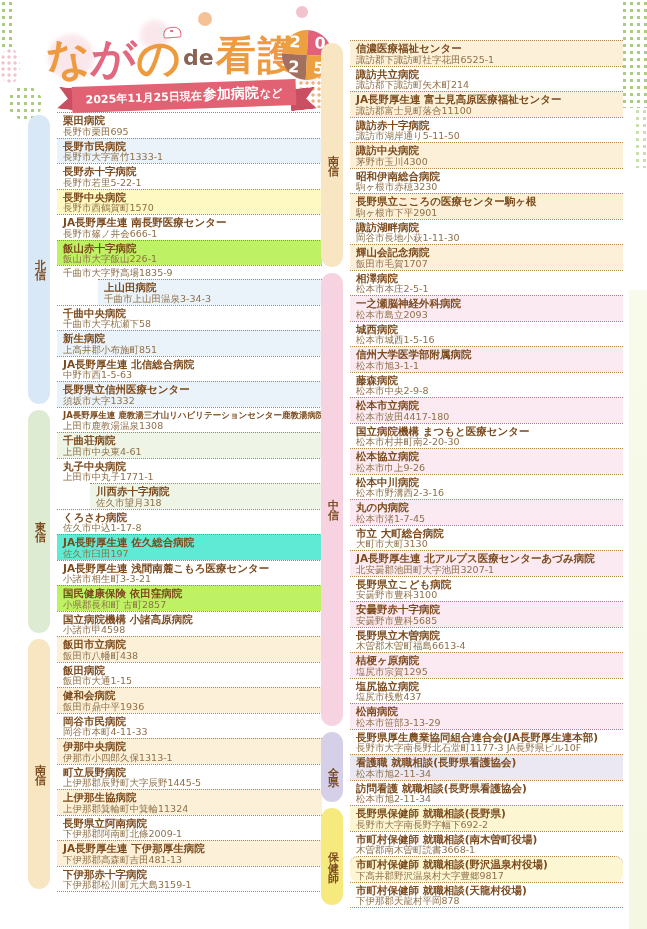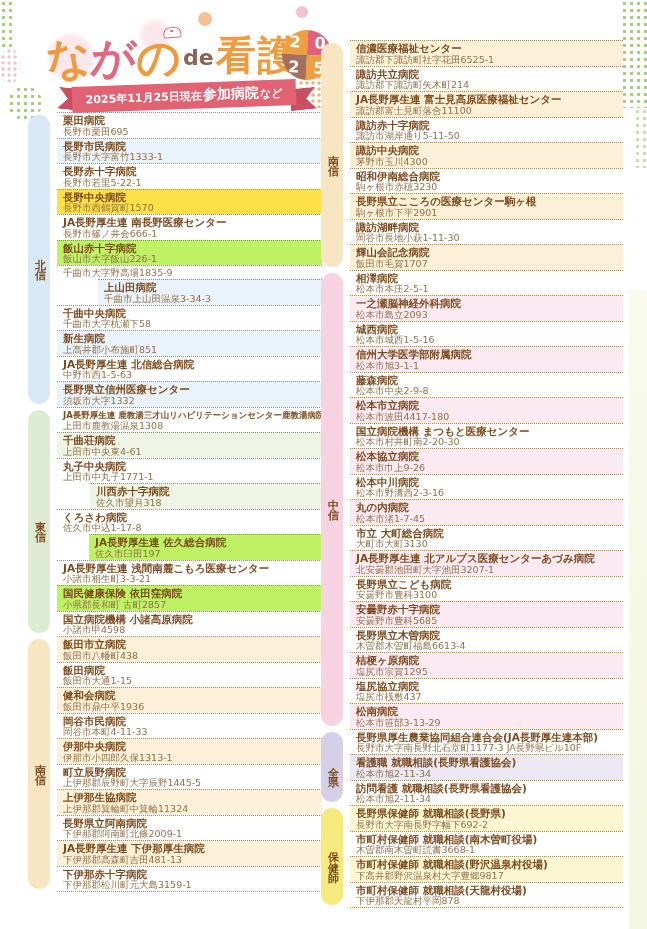--- a/index.html
+++ b/index.html
@@ -97,21 +97,21 @@
             <div class="addr">長野市栗田695</div>
           </div>
           <div class="entry" style="background: rgb(234, 243, 250);">
             <div class="name">長野市民病院</div>
             <div class="addr">長野市大字富竹1333-1</div>
           </div>
           <div class="entry">
             <div class="name">長野赤十字病院</div>
             <div class="addr">長野市若里5-22-1</div>
           </div>
-          <div class="entry" style="background: #fde047;">
+          <div class="entry" style="background: #fef9c3;">
             <div class="name">長野中央病院</div>
             <div class="addr">長野市西鶴賀町1570</div>
           </div>
           <div class="entry">
             <div class="name">JA長野厚生連 南長野医療センター</div>
             <div class="addr">長野市篠ノ井会666-1</div>
           </div>
           <div class="entry" style="background: #bef264; padding-left: 6px;">
             <div class="name">飯山赤十字病院</div>
             <div class="addr">飯山市大字飯山226-1</div>
@@ -159,21 +159,21 @@
             <div class="addr">上田市中丸子1771-1</div>
           </div>
           <div class="entry" style="background: rgb(238, 245, 230); margin-left: 33px;">
             <div class="name">川西赤十字病院</div>
             <div class="addr">佐久市望月318</div>
           </div>
           <div class="entry">
             <div class="name">くろさわ病院</div>
             <div class="addr">佐久市中込1-17-8</div>
           </div>
-          <div class="entry" style="background: #bef264; margin-left: 32px;">
+          <div class="entry" style="background: #5eead4;">
             <div class="name">JA長野厚生連 佐久総合病院</div>
             <div class="addr">佐久市臼田197</div>
           </div>
           <div class="entry">
             <div class="name">JA長野厚生連 浅間南麓こもろ医療センター</div>
             <div class="addr">小諸市相生町3-3-21</div>
           </div>
           <div class="entry" style="background: #bef264;">
             <div class="name">国民健康保険 依田窪病院</div>
             <div class="addr">小県郡長和町 古町2857</div>
@@ -380,21 +380,21 @@
         </div>
         <div class="entries">
           <div class="entry" style="background: rgb(252, 246, 210);">
             <div class="name">長野県保健師 就職相談(長野県)</div>
             <div class="addr">長野市大字南長野字幅下692-2</div>
           </div>
           <div class="entry">
             <div class="name">市町村保健師 就職相談(南木曽町役場)</div>
             <div class="addr">木曽郡南木曽町読書3668-1</div>
           </div>
-          <div class="entry" style="background: rgb(252, 246, 210);">
+          <div class="entry" style="background: rgb(252, 246, 210); border-radius: 8px;">
             <div class="name">市町村保健師 就職相談(野沢温泉村役場)</div>
             <div class="addr">下高井郡野沢温泉村大字豊郷9817</div>
           </div>
           <div class="entry">
             <div class="name">市町村保健師 就職相談(天龍村役場)</div>
             <div class="addr">下伊那郡天龍村平岡878</div>
           </div>
         </div>
       </div>
     </div>

